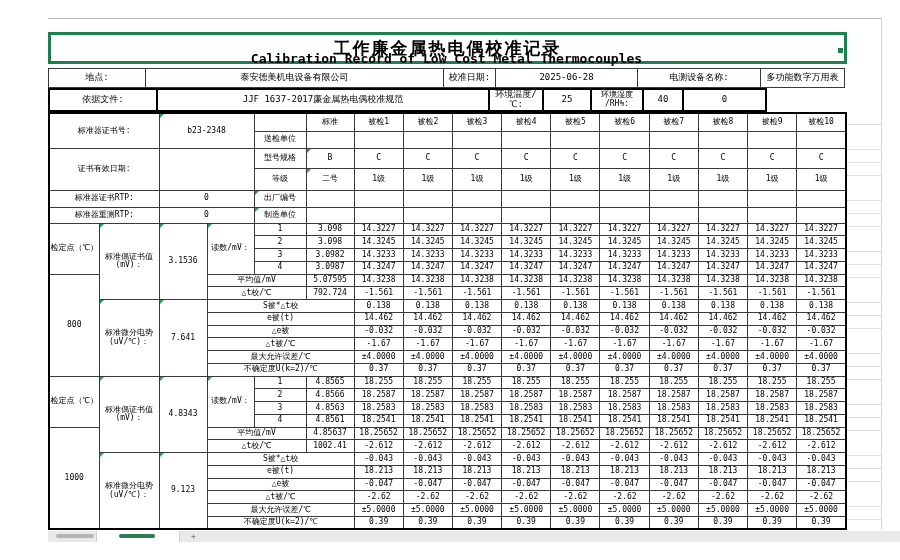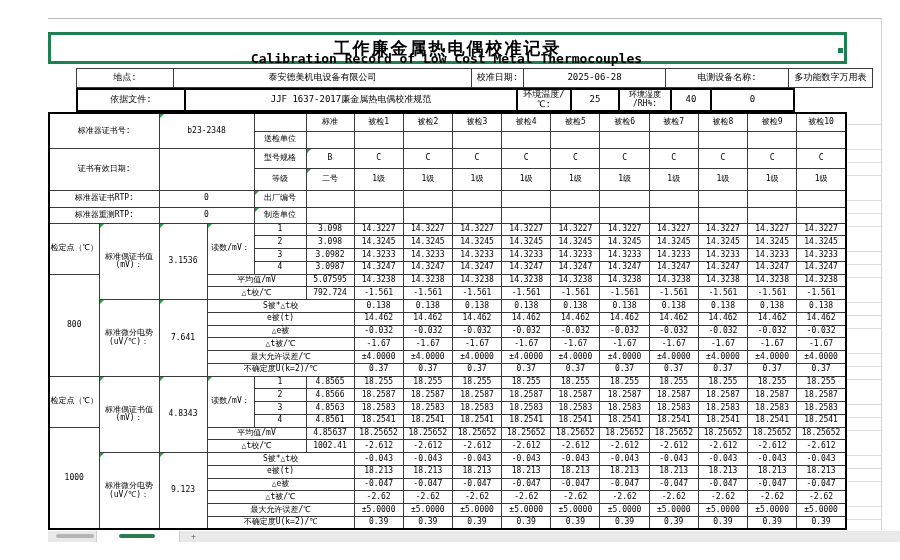--- a/index.html
+++ b/index.html
@@ -10,21 +10,21 @@
   .rstrip{position:absolute;left:846px;top:112px;width:35px;height:416px;
           background:repeating-linear-gradient(to bottom,#fff 0 11.9px,#dedede 11.9px 12.75px);}
   .title-cell{position:absolute;left:48px;top:32px;width:793px;height:26px;
               border:3px solid #1E7F4F;display:flex;align-items:center;justify-content:center;
               font-size:17px;font-weight:bold;letter-spacing:2px;background:#fff;
               font-family:"Liberation Serif","DejaVu Serif",serif;}
   .fill-handle{position:absolute;left:838px;top:48px;width:5px;height:5px;background:#1E7F4F;}
   .subtitle{position:absolute;left:48px;top:51px;width:797px;height:17px;text-align:center;
             font-size:13px;font-weight:bold;font-family:"DejaVu Sans Mono",monospace;letter-spacing:0px;}
   
-  .inforow{position:absolute;left:48px;display:flex;box-sizing:border-box;background:#fff;margin-left:28px;}
+  .inforow{position:absolute;left:48px;display:flex;box-sizing:border-box;background:#fff;}
   .inforow .ic{box-sizing:border-box;display:flex;align-items:center;justify-content:center;
                text-align:center;font-size:9px;line-height:1.1;overflow:hidden;position:relative;}
   .row1{top:68px;height:20px;border:1px solid #3a3a3a;}
   .row1 .ic{border-right:1px solid #3a3a3a;height:100%;}
   .row1 .ic:last-child{border-right:none;}
   .row2{top:88px;height:24px;border:2px solid #000;}
   .row2 .ic{border-right:2px solid #000;height:100%;white-space:pre-line;}
   .row2 .ic:last-child{border-right:none;}
   
   .gridwrap{position:absolute;left:48px;top:112px;}

